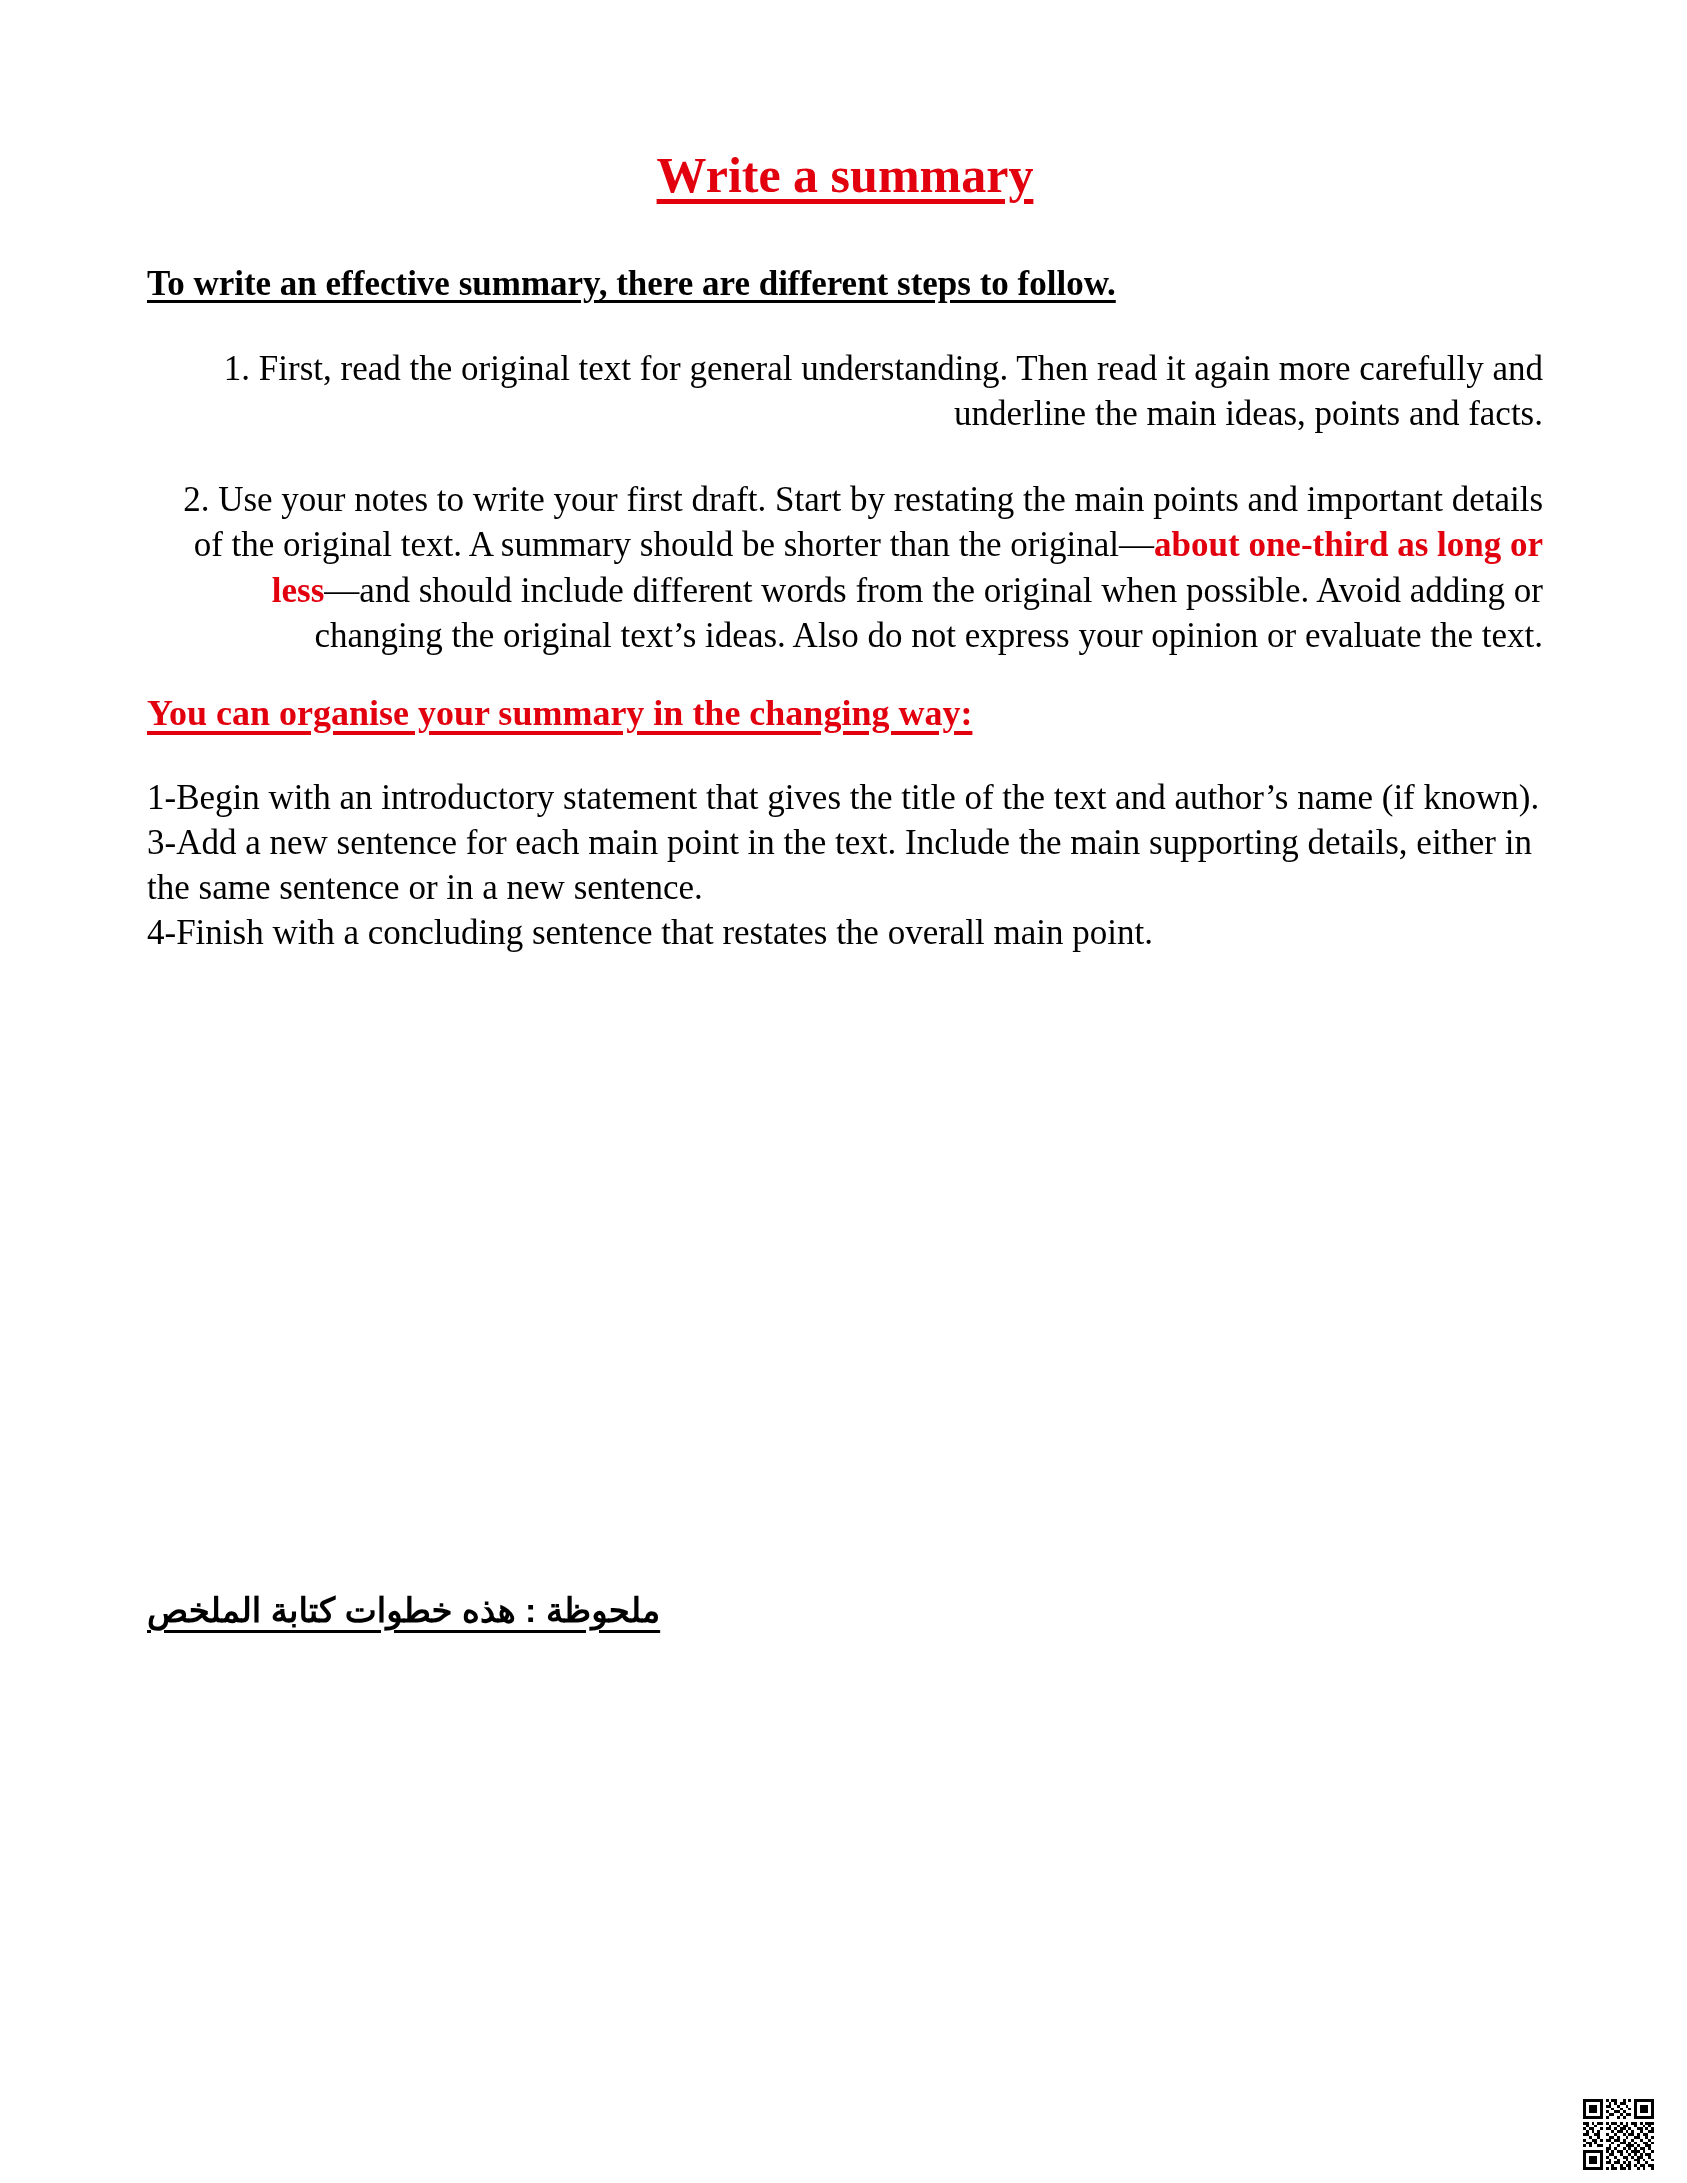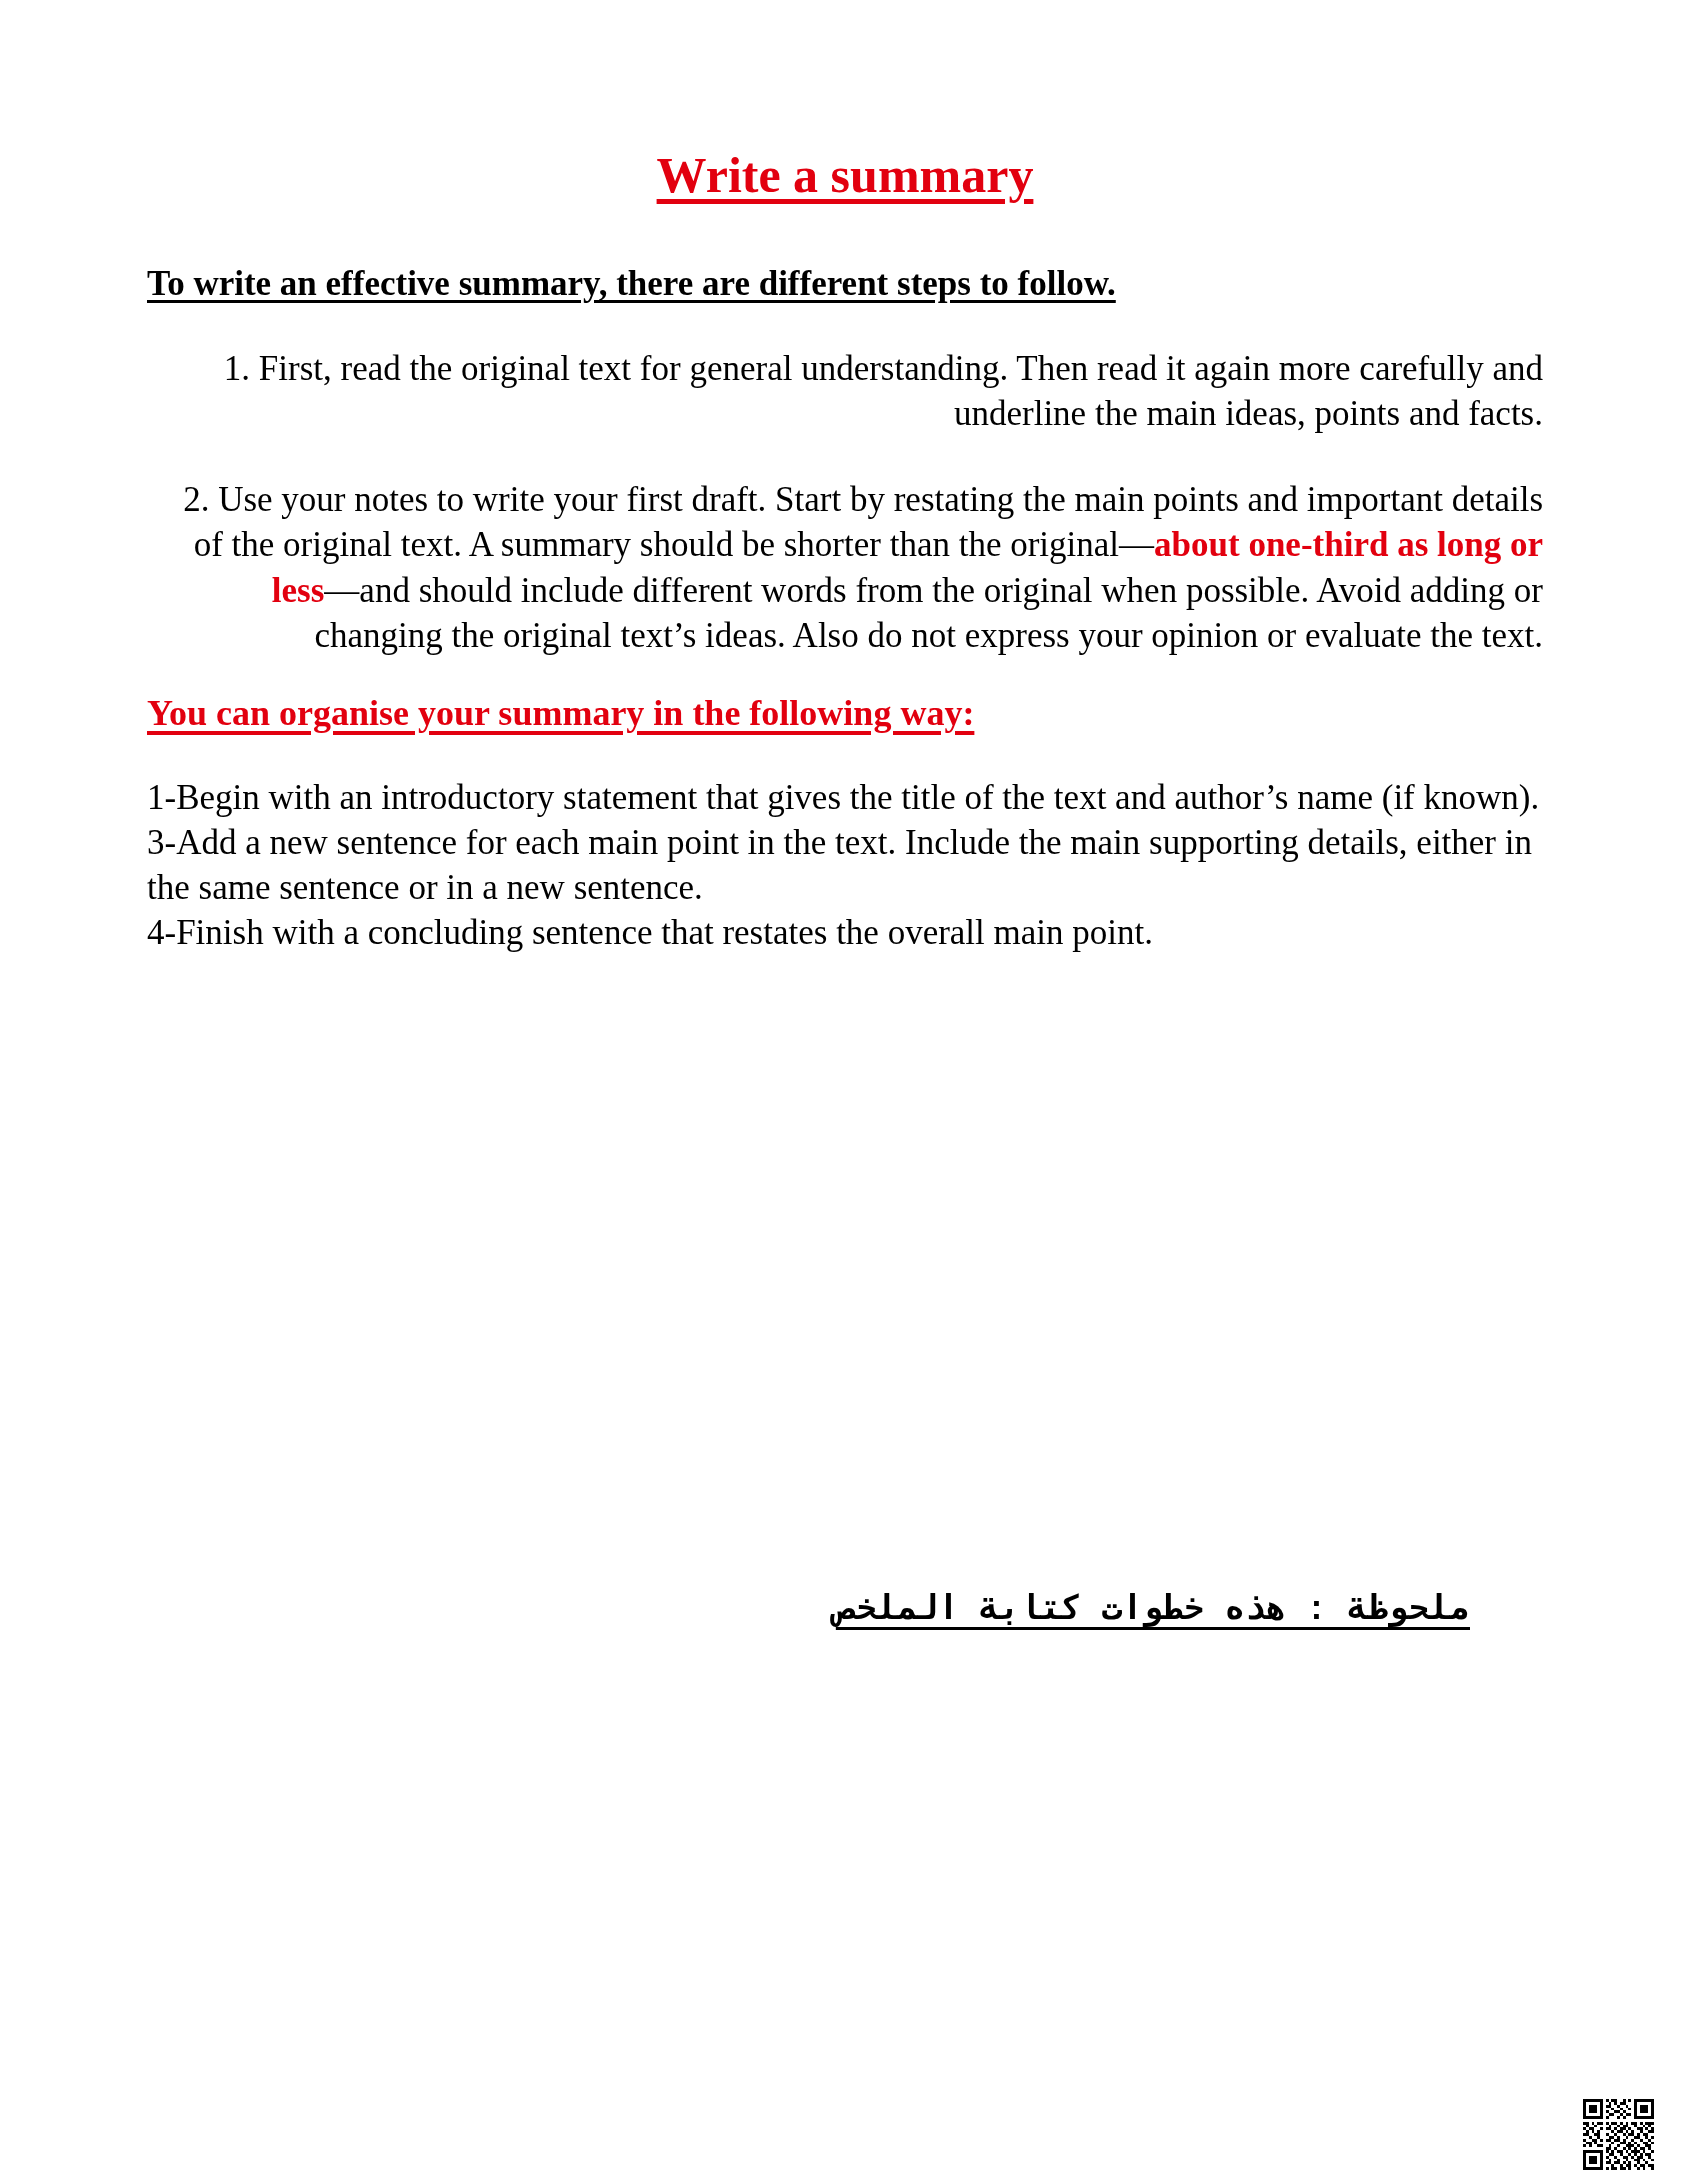--- a/index.html
+++ b/index.html
@@ -104,26 +104,26 @@
 
   
   .arabic-note {
     position: absolute;
     left: 147px;
     top: 1588px;
     width: 1323px;
     margin: 0;
     padding: 0;
     direction: rtl;
-    text-align: right;
+    text-align: left;
     font-size: 34px;
     font-weight: bold;
     line-height: 1.35;
     color: #000000;
-    font-family: Liberation Mono, monospace;
+    font-family: Liberation Sans, sans-serif;
   }
   .arabic-note .u {
     text-decoration: underline;
     text-decoration-thickness: 3.3px;
     text-underline-offset: 8px;
   }
 
   
   .qr {
     position: absolute;
@@ -150,21 +150,21 @@
     <div class="sp-b"></div>
 
     <p class="para">1. First, read the original text for general understanding. Then read it again more carefully and underline the main ideas, points and facts.</p>
 
     <div class="sp-c"></div>
 
     <p class="para"><span>2. Use your notes to write your first draft. Start by restating the main points and important details of the original text. A summary should be shorter than the original—</span><span class="red-bold">about one-third as long or less</span><span>—and should include different words from the original when possible. Avoid adding or changing the original text’s ideas. Also do not express your opinion or evaluate the text.</span></p>
 
     <div class="sp-d"></div>
 
-    <h2 class="section-head"><span class="u">You can organise your summary in the following way:</span></h2>
+    <h2 class="section-head"><span class="u">You can organise your summary in the changing way:</span></h2>
 
     <div class="sp-e"></div>
 
     <div class="steps">
       <span class="step-line">1-Begin with an introductory statement that gives the title of the text and author’s name (if known).</span>
       <span class="step-line">3-Add a new sentence for each main point in the text. Include the main supporting details, either in the same sentence or in a new sentence.</span>
       <span class="step-line">4-Finish with a concluding sentence that restates the overall main point.</span>
     </div>
 
   </div>

